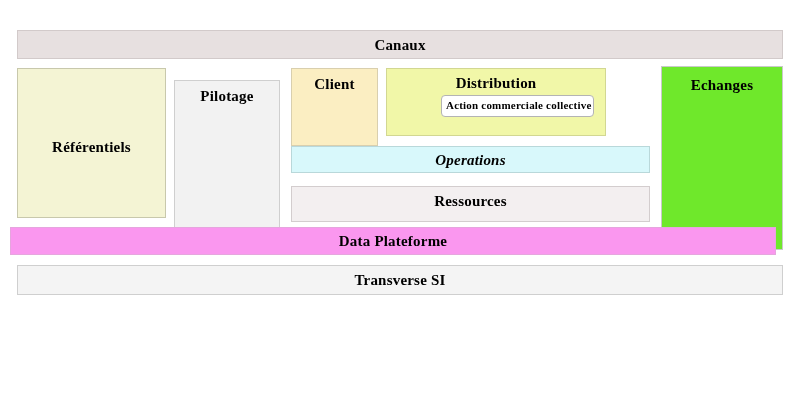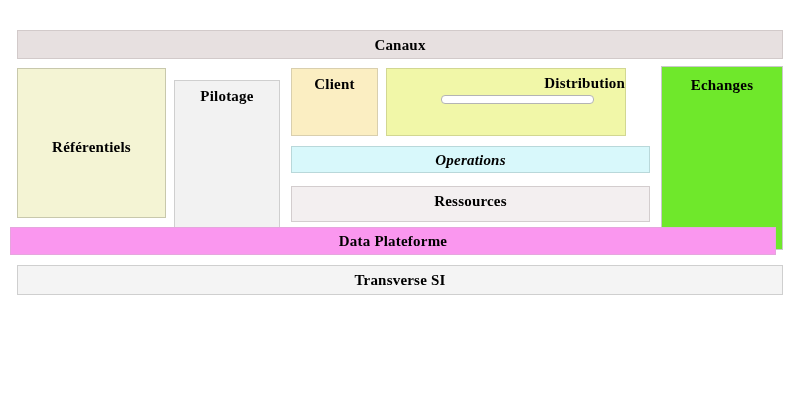--- a/index.html
+++ b/index.html
@@ -74,34 +74,33 @@
     background: #f2f2f2;
     border-color: #cfcfcf;
     margin-top: 12px;
   }
 
   
   .box-client {
     left: 291px;
     top: 68px;
     width: 87px;
-    height: 68px;
+    height: 78px;
     background: #fbeec2;
     border-color: #d9cfae;
   }
 
   
   .box-distribution {
     left: 386px;
     top: 68px;
-    width: 240px;
+    width: 220px;
     height: 68px;
     background: #f1f7a8;
     border-color: #d2d792;
-    justify-content: flex-end;
   }
   .box-distribution > .label { padding-top: 7px; }
 
   .node-action {
     position: absolute;
     left: 54px;
     top: 26px;
     width: 153px;
     box-sizing: border-box;
     background: #ffffff;
@@ -197,20 +196,21 @@
     <span class="label">Pilotage</span>
   </div>
 
   <div class="box box-client">
     <span class="label">Client</span>
   </div>
 
   <div class="box box-distribution">
     <span class="label">Distribution</span>
     <div class="node-action">
+      <span class="node-title">Action commerciale collective</span>
     </div>
   </div>
 
   <div class="box box-operations">
     <span class="label">Operations</span>
   </div>
 
   <div class="box box-ressources">
     <span class="label">Ressources</span>
   </div>

